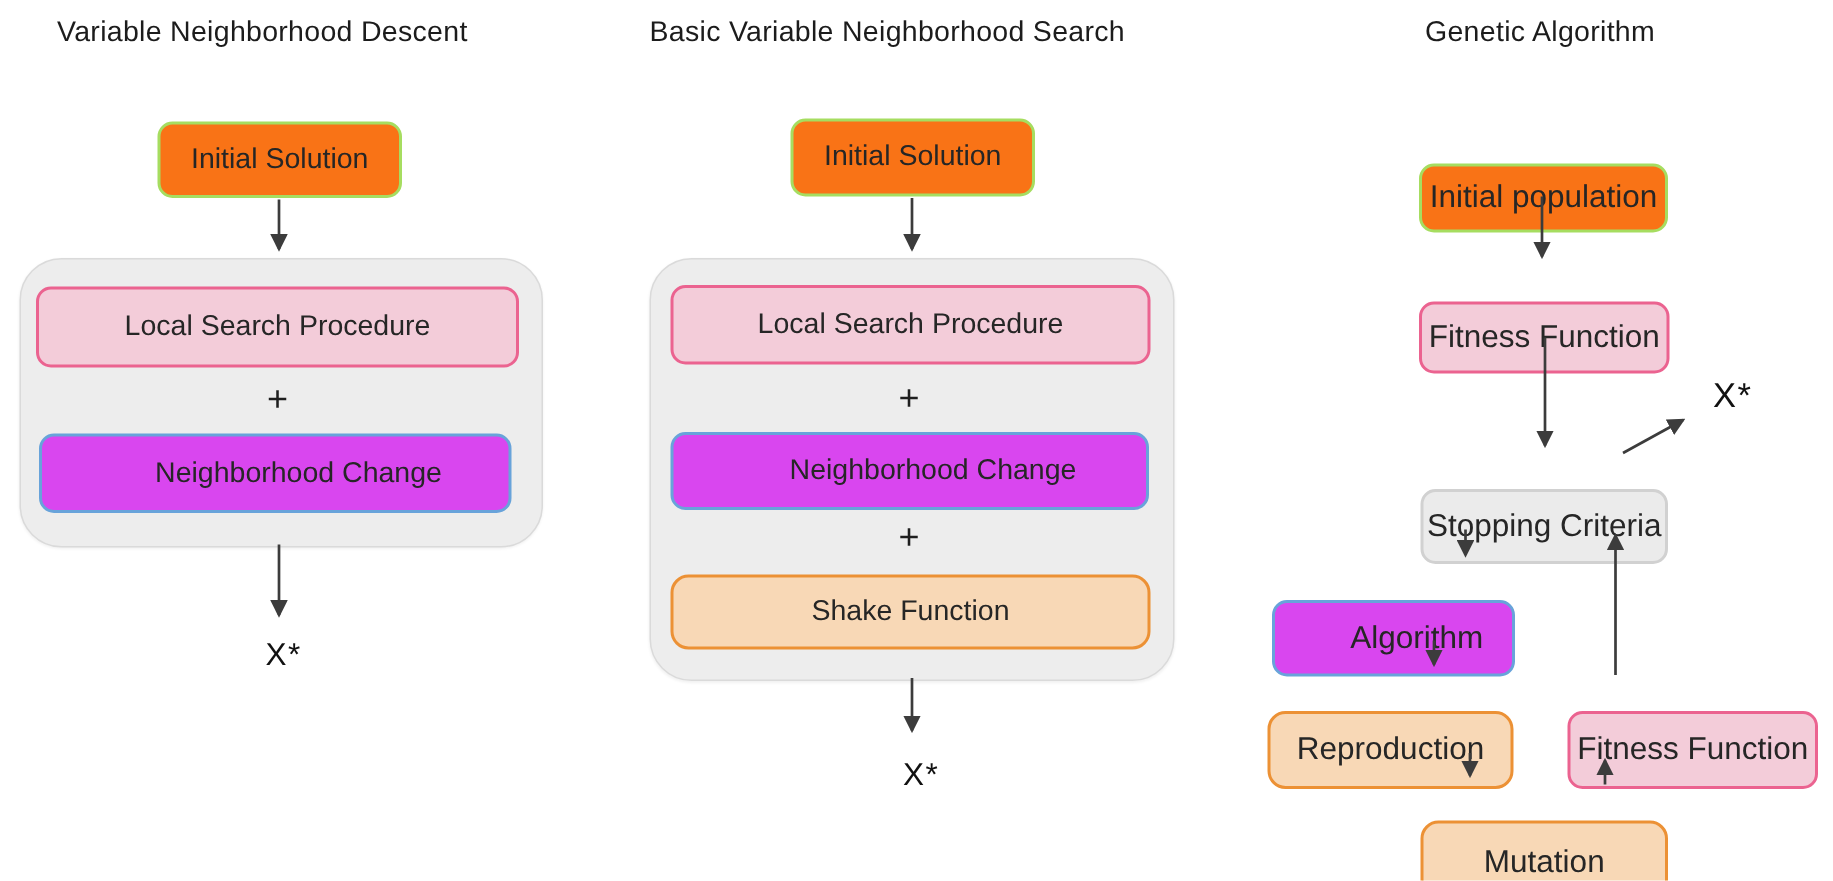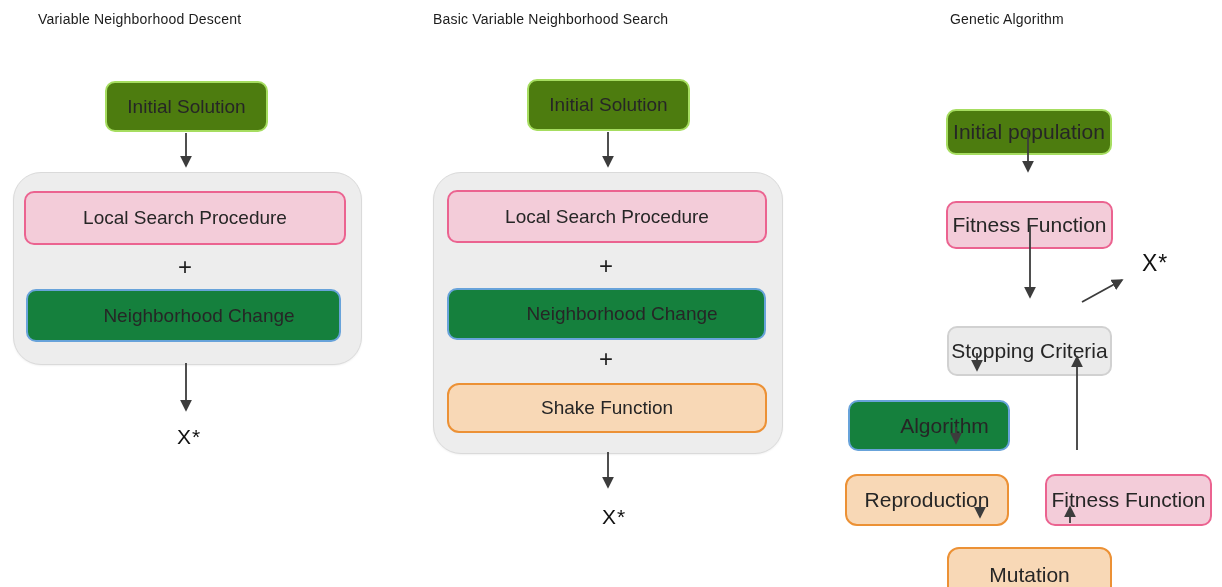--- a/index.html
+++ b/index.html
@@ -1,32 +1,32 @@
 <!DOCTYPE html>
 <html><head>
 <meta charset="utf-8">
 <style>
   html,body{margin:0;padding:0;background:#ffffff;}
   body{
     width:1222px;height:587px;position:relative;overflow:hidden;
     font-family:"Liberation Sans", sans-serif;color:#222;
   }
   .title{
-    position:absolute;white-space:nowrap;font-size:14px;color:#1c1c1c;
+    position:absolute;white-space:nowrap;font-size:19px;color:#1c1c1c;
     letter-spacing:.2px;
   }
   .box{
     position:absolute;display:flex;align-items:center;justify-content:center;
     border-radius:10px;font-size:19px;color:#262626;box-sizing:border-box;
     border:2.5px solid transparent;z-index:2;white-space:nowrap;
   }
   .box.small{font-size:21px;margin-top:24px;}
-  .green {background:#4d7c0f;border-color:#a6dd60;}
+  .green {background:#f97316;border-color:#a6dd60;}
   .pink  {background:#f3ccd9;border-color:#eb6390;}
-  .blue  {background:#15803d;border-color:#68a3da;padding-left:31px;}
+  .blue  {background:#d946ef;border-color:#68a3da;padding-left:31px;}
   .orange{background:#f8d8b6;border-color:#ec9135;border-radius:12px;}
   .grayb {background:#ebebeb;border-color:#d1d1d1;border-width:2px;}
   .container{
     position:absolute;background:#ededed;border:1.5px solid #dadada;
     border-radius:28px;z-index:1;box-shadow:0 1px 2px rgba(0,0,0,.06);
   }
   .plus{
     position:absolute;font-size:24px;color:#1e1e1e;z-index:2;line-height:1;
   }
   .xstar{

